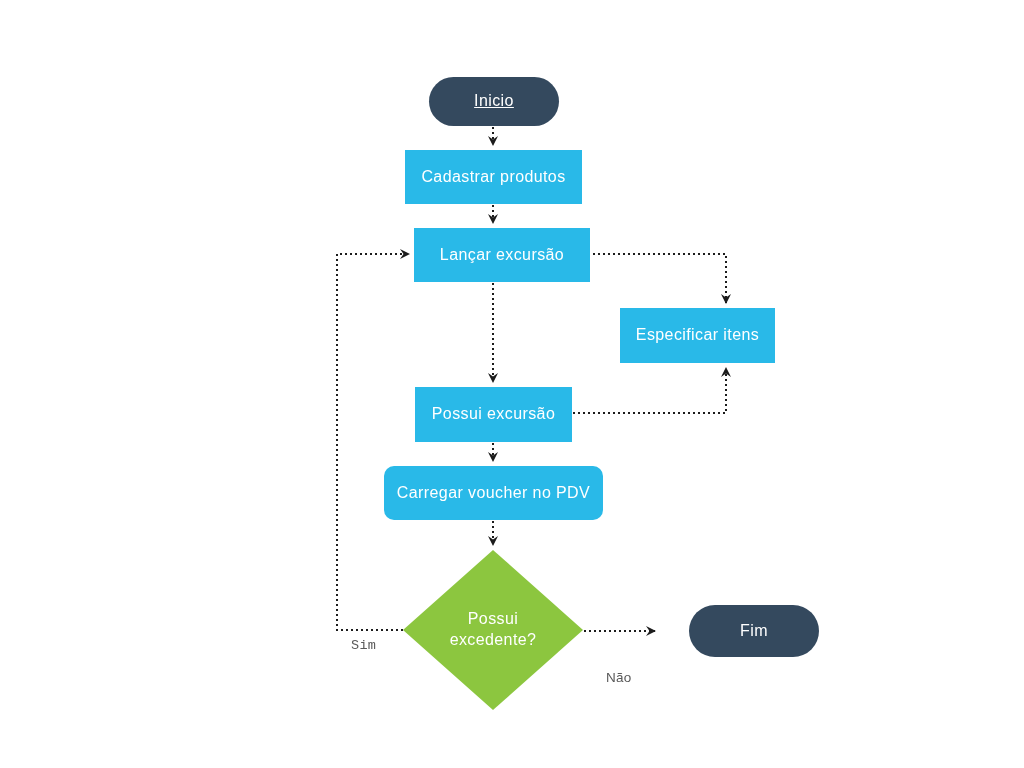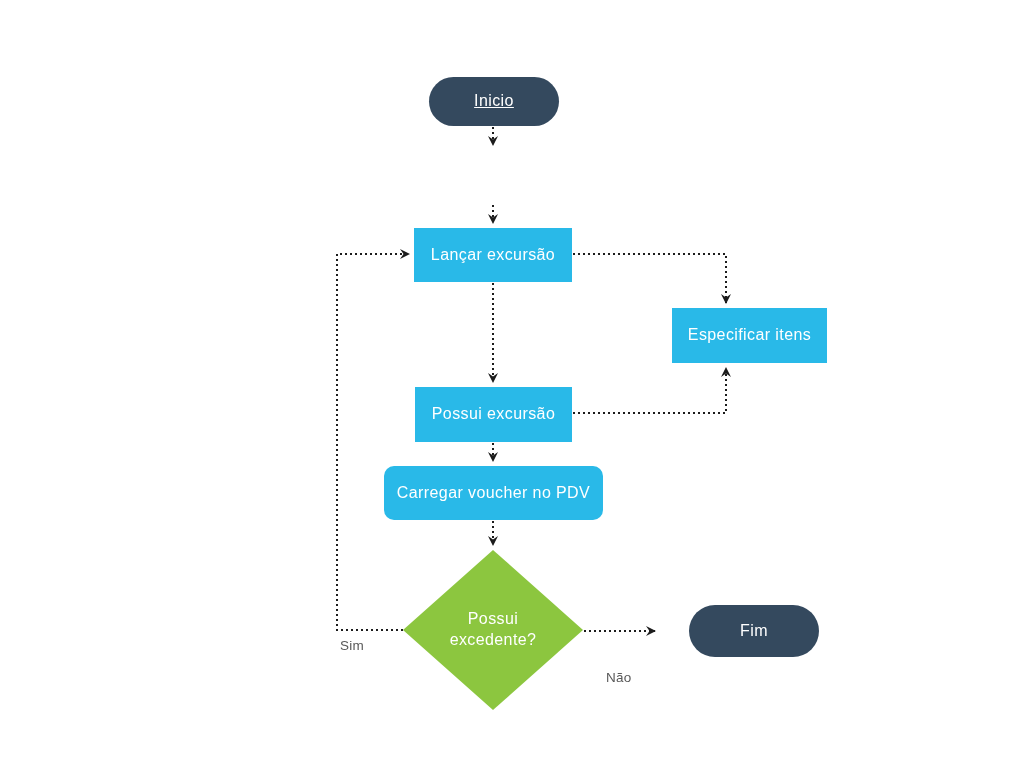--- a/index.html
+++ b/index.html
@@ -88,42 +88,45 @@
     <path class="edge" d="M493,443 V461" marker-end="url(#arrow)"></path>
     <path class="edge" d="M493,521 V545" marker-end="url(#arrow)"></path>
     <path class="edge" d="M403,630 H337 V254 H409" marker-end="url(#arrow)"></path>
     <path class="edge" d="M584,631 H655" marker-end="url(#arrow)"></path>
   </svg>
 
   <div class="node terminal" style="left:429px; top:77px; width:130px; height:49px;text-decoration:underline;">
     <span class="node-label">Inicio</span>
   </div>
 
+  <div class="node process" style="left:405px; top:150px; width:177px; height:54px;">
+    <span class="node-label">Cadastrar produtos</span>
+  </div>
 
-  <div class="node process" style="left:414px; top:228px; width:158px; height:54px;">
+  <div class="node process" style="left:414px; top:228px; width:176px; height:54px;">
     <span class="node-label">Lançar excursão</span>
   </div>
 
-  <div class="node process" style="left:672px; top:308px; width:155px; height:55px;">
+  <div class="node process" style="left:620px; top:308px; width:155px; height:55px;">
     <span class="node-label">Especificar itens</span>
   </div>
 
   <div class="node process" style="left:415px; top:387px; width:157px; height:55px;">
     <span class="node-label">Possui excursão</span>
   </div>
 
   <div class="node process" style="left:384px; top:466px; width:219px; height:54px;border-radius:10px;">
     <span class="node-label">Carregar voucher no PDV</span>
   </div>
 
   <div class="node decision" style="left:403px; top:550px; width:180px; height:160px;">
     <span class="node-label">Possui excedente?</span>
   </div>
 
   <div class="node terminal" style="left:689px; top:605px; width:130px; height:52px;">
     <span class="node-label">Fim</span>
   </div>
 
-  <span class="edge-label" style="left:340px; top:638px;">Sim</span>
+  <span class="edge-label" style="left:351px; top:638px;font-family:Liberation Mono, monospace;">Sim</span>
 
   <span class="edge-label" style="left:606px; top:670px;">Não</span>
 
 </div>
 
 </body></html>

